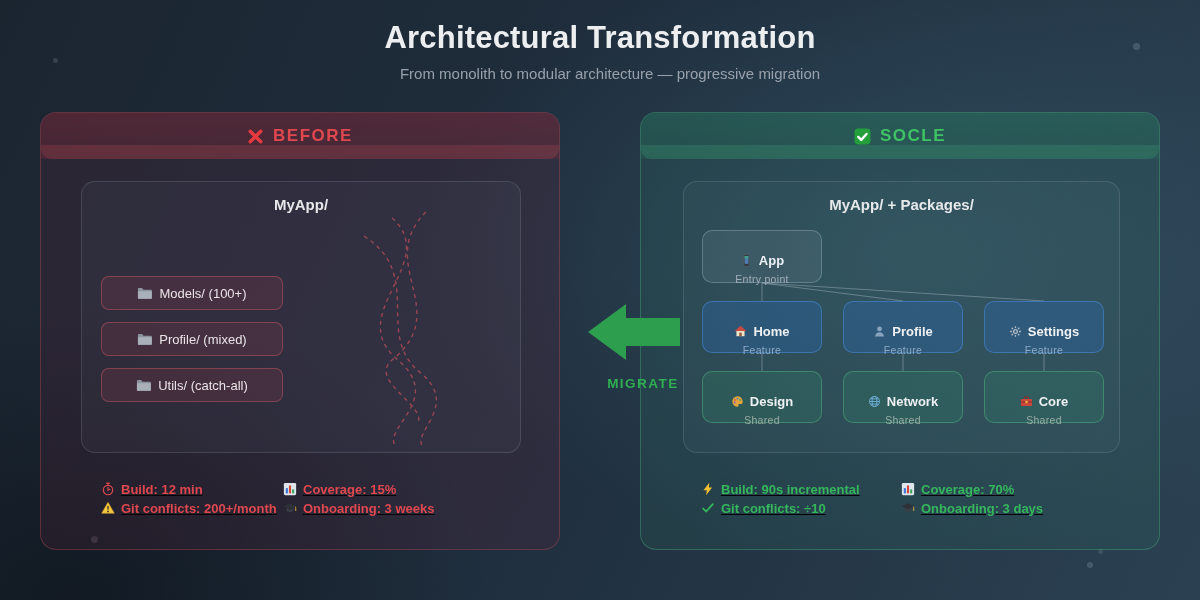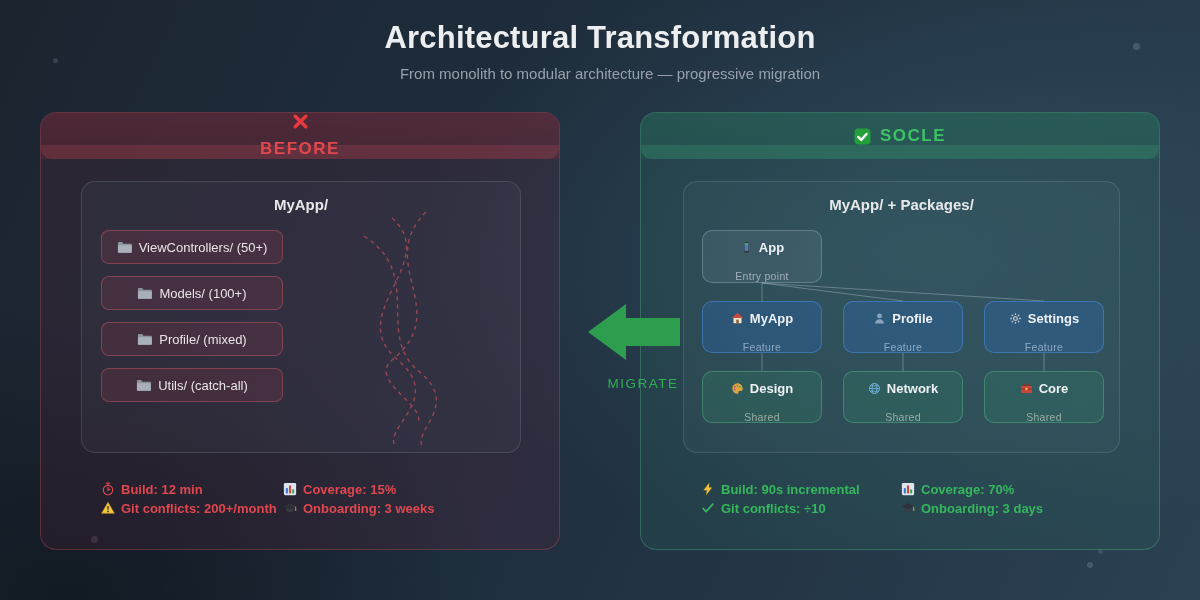--- a/index.html
+++ b/index.html
@@ -17,21 +17,21 @@
     font-size:31px; font-weight:700; color:#eceef0; letter-spacing:0.2px; }
   .subtitle { position:absolute; top:65px; left:10px; width:100%; text-align:center;
     font-size:15px; color:#98a1ab; }
 
   .panel { position:absolute; top:112px; width:520px; height:438px; border-radius:16px; }
   .panel.before { left:40px; background:rgba(96,38,58,0.22); border:1px solid rgba(214,84,94,0.32); }
   .panel.after  { left:640px; background:rgba(46,110,96,0.20); border:1px solid rgba(74,176,126,0.38); }
 
   .panel-header { position:absolute; top:0; left:0; right:0; height:46px;
     border-radius:15px 15px 0 0; display:flex; align-items:center; justify-content:center; gap:9px; }
-  .panel.before .panel-header { background:linear-gradient(180deg, rgba(140,42,56,0.38), rgba(125,38,52,0.30));flex-direction:column; }
+  .panel.before .panel-header { background:linear-gradient(180deg, rgba(140,42,56,0.38), rgba(125,38,52,0.30)); }
   .panel.after  .panel-header { background:linear-gradient(180deg, rgba(38,124,92,0.35), rgba(34,110,84,0.28)); }
   .panel-header::after { content:""; position:absolute; bottom:0; left:0; right:0; height:14px; border-radius:0 0 10px 10px; }
   .panel.before .panel-header::after { background:rgba(214,84,94,0.20); }
   .panel.after  .panel-header::after { background:rgba(74,186,128,0.20); }
   .panel-header .label { font-size:17px; font-weight:700; letter-spacing:1.5px; position:relative; z-index:1; }
   .panel.before .label { color:#e0474f; }
   .panel.after  .label { color:#3ec364; }
   .hdr-icon { width:17px; height:17px; display:inline-block; position:relative; z-index:1; }
   .hdr-icon svg { width:100%; height:100%; display:block; }
 
@@ -45,43 +45,43 @@
     display:flex; align-items:center; justify-content:center; gap:7px;
     font-size:13px; color:#eae4e8; }
   .icon { display:inline-block; }
   .icon svg { width:100%; height:100%; display:block; }
   .i15 { width:15px; height:15px; }
   .i13 { width:13px; height:13px; }
   .i14 { width:14px; height:14px; flex:0 0 14px; }
 
   .spaghetti { position:absolute; left:248px; top:28px; width:175px; height:236px; }
 
-  .module { position:absolute; width:120px; height:52px; border-radius:10px; text-align:center; padding-top:9px; }
+  .module { position:absolute; width:120px; height:52px; border-radius:10px; text-align:center; padding-top:22px; }
   .module .name-row { display:flex; align-items:center; justify-content:center; gap:6px;
     font-size:13px; font-weight:700; color:#eef1f3; }
-  .module .sublabel { margin-top:15px; font-size:10.5px; letter-spacing:0.3px; }
+  .module .sublabel { margin-top:5px; font-size:10.5px; letter-spacing:0.3px; }
   .module.app { left:18px; top:48px; height:53px; background:rgba(175,200,220,0.10); border:1px solid rgba(190,210,225,0.30); }
   .module.app .sublabel { color:#a2aeb9; }
   .module.feature { top:119px; background:rgba(44,106,186,0.32); border:1px solid rgba(72,140,216,0.55); }
   .module.feature .sublabel { color:#8ea9c4; }
   .module.shared { top:189px; background:rgba(52,140,104,0.24); border:1px solid rgba(80,180,128,0.50); }
   .module.shared .sublabel { color:#98aea4; }
   .pos-0 { left:18px; } .pos-1 { left:159px; } .pos-2 { left:300px; }
   .connectors { position:absolute; left:0; top:0; width:440px; height:272px; pointer-events:none; }
 
-  .stats-col { position:absolute; top:367px; }
+  .stats-col { position:absolute; top:367px;text-decoration:underline; }
   .stat { display:flex; align-items:center; gap:6px; height:18px; margin-bottom:1px;
     font-size:13px; font-weight:700; }
   .panel.before .stat { color:#e0474f; }
   .panel.after  .stat { color:#35b75c; }
   .col-a { left:60px; } .panel.before .col-b { left:242px; } .panel.after .col-b { left:260px; }
 
   .migrate-arrow { position:absolute; left:588px; top:304px; width:92px; height:56px; z-index:5; }
   .migrate-label { position:absolute; left:588px; top:376px; width:110px; text-align:center; z-index:5;
-    font-size:13.5px; font-weight:400; letter-spacing:1.5px; color:#2fae52; }
+    font-size:13.5px; font-weight:700; letter-spacing:1.5px; color:#2fae52; }
 
   .footer-brand { position:absolute; top:565px; left:0; width:100%; text-align:center;
     font-size:14px; font-weight:700; letter-spacing:4px; color:#5c6773; }
 </style>
 </head>
 <body>
 
 <div class="canvas">
 
   <span class="dot" style="left:53px;top:58px;width:5px;height:5px;background:rgba(130,150,168,0.25);"></span>
@@ -99,29 +99,20 @@
         <svg viewBox="0 0 16 16">
             <path d="M3 3l10 10M13 3L3 13" stroke="#e8393f" stroke-width="3.2" stroke-linecap="round"></path>
           </svg>
       </span>
       <span class="label">BEFORE</span>
     </div>
 
     <div class="inner-box">
       <div class="inner-title">MyApp/</div>
 
-      <div class="folder-item" style="top:48px;">
-        <span class="icon i15">
-          <svg viewBox="0 0 16 16">
-              <path d="M1 3.2A1 1 0 0 1 2 2.2h3.4l1.5 1.7H15a.8.8 0 0 1 .8.8v8a1 1 0 0 1-1 1H2a1 1 0 0 1-1-1z" fill="#8b939f"></path>
-              <path d="M1 5.6h14.8v7.1a1 1 0 0 1-1 1H2a1 1 0 0 1-1-1z" fill="#a9b0ba"></path>
-            </svg>
-        </span>
-        <span>ViewControllers/ (50+)</span>
-      </div>
       <div class="folder-item" style="top:94px;">
         <span class="icon i15">
           <svg viewBox="0 0 16 16">
               <path d="M1 3.2A1 1 0 0 1 2 2.2h3.4l1.5 1.7H15a.8.8 0 0 1 .8.8v8a1 1 0 0 1-1 1H2a1 1 0 0 1-1-1z" fill="#8b939f"></path>
               <path d="M1 5.6h14.8v7.1a1 1 0 0 1-1 1H2a1 1 0 0 1-1-1z" fill="#a9b0ba"></path>
             </svg>
         </span>
         <span>Models/ (100+)</span>
       </div>
       <div class="folder-item" style="top:140px;">
@@ -240,21 +231,21 @@
 
       <div class="module feature pos-0">
         <div class="name-row">
           <span class="icon i13">
             <svg viewBox="0 0 16 16">
                 <path d="M3 7.2h10v6.6H3z" fill="#efe3c8"></path>
                 <path d="M8 0.8L0.8 7.4h14.4z" fill="#c64a3f"></path>
                 <rect x="6.5" y="9.4" width="3" height="4.4" fill="#8a5a3b"></rect>
               </svg>
           </span>
-          <span>MyApp</span>
+          <span>Home</span>
         </div>
         <div class="sublabel">Feature</div>
       </div>
       <div class="module feature pos-1">
         <div class="name-row">
           <span class="icon i13">
             <svg viewBox="0 0 16 16">
                 <circle cx="8" cy="4.8" r="3" fill="#8aa3bd"></circle>
                 <path d="M2.4 14c.6-3.5 3-5.1 5.6-5.1s5 1.6 5.6 5.1z" fill="#8aa3bd"></path>
               </svg>

